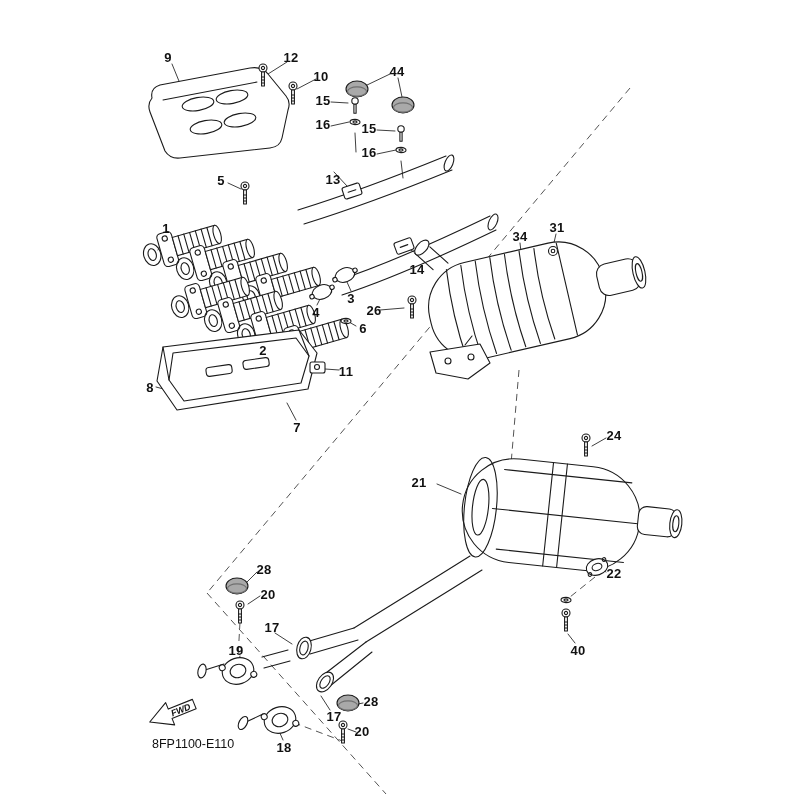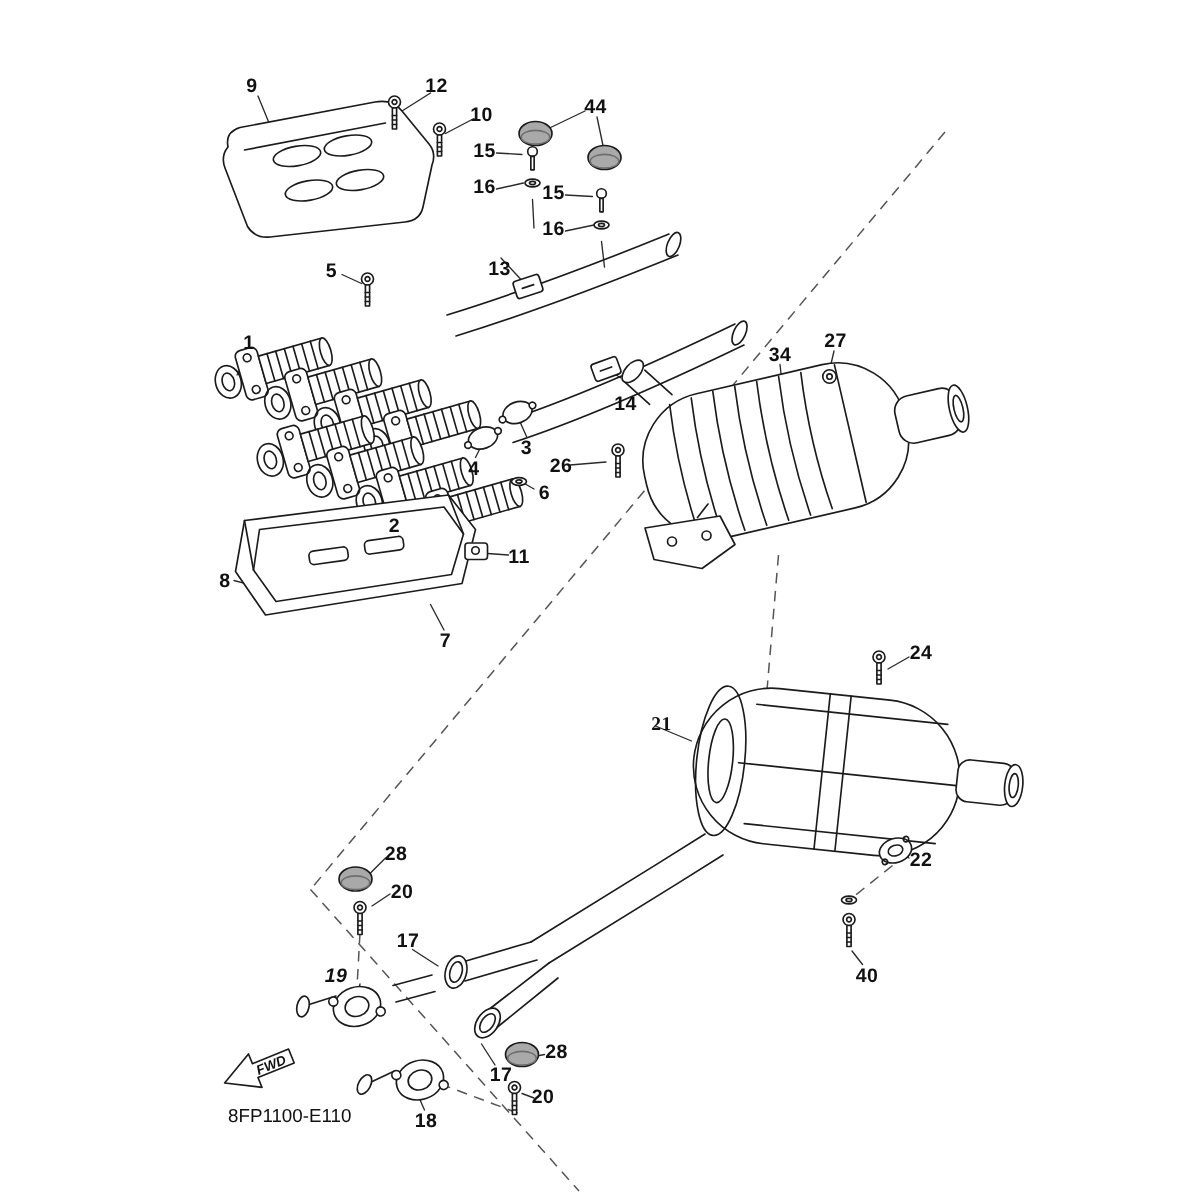--- a/index.html
+++ b/index.html
@@ -266,36 +266,36 @@
       <span class="callout" style="left: 321px; top: 76px;">10</span>
       <span class="callout" style="left: 397px; top: 71px;">44</span>
       <span class="callout" style="left: 323px; top: 100px;">15</span>
       <span class="callout" style="left: 323px; top: 124px;">16</span>
       <span class="callout" style="left: 369px; top: 128px;">15</span>
       <span class="callout" style="left: 369px; top: 152px;">16</span>
       <span class="callout" style="left: 333px; top: 166px; margin-top: 13px;">13</span>
       <span class="callout" style="left: 221px; top: 180px;">5</span>
       <span class="callout" style="left: 166px; top: 228px;">1</span>
       <span class="callout" style="left: 520px; top: 236px;">34</span>
-      <span class="callout" style="left: 557px; top: 227px;">27</span>
+      <span class="callout" style="left: 557px; top: 227px;">31</span>
       <span class="callout" style="left: 417px; top: 257px; margin-top: 12px;">14</span>
       <span class="callout" style="left: 351px; top: 298px;">3</span>
       <span class="callout" style="left: 316px; top: 312px;">4</span>
       <span class="callout" style="left: 374px; top: 310px;">26</span>
       <span class="callout" style="left: 363px; top: 328px;">6</span>
       <span class="callout" style="left: 263px; top: 350px;">2</span>
       <span class="callout" style="left: 346px; top: 371px;">11</span>
       <span class="callout" style="left: 150px; top: 387px;">8</span>
       <span class="callout" style="left: 297px; top: 427px;">7</span>
       <span class="callout" style="left: 614px; top: 435px;">24</span>
-      <span class="callout" style="left: 441px; top: 482px; font-family: Liberation Serif, serif;">21</span>
+      <span class="callout" style="left: 419px; top: 482px;">21</span>
       <span class="callout" style="left: 264px; top: 569px;">28</span>
       <span class="callout" style="left: 268px; top: 594px;">20</span>
       <span class="callout" style="left: 614px; top: 573px;">22</span>
       <span class="callout" style="left: 272px; top: 627px;">17</span>
-      <span class="callout" style="left: 224px; top: 650px; font-style: italic;">19</span>
+      <span class="callout" style="left: 236px; top: 650px;">19</span>
       <span class="callout" style="left: 578px; top: 650px;">40</span>
       <span class="callout" style="left: 371px; top: 701px;">28</span>
       <span class="callout" style="left: 334px; top: 716px;">17</span>
       <span class="callout" style="left: 362px; top: 731px;">20</span>
       <span class="callout" style="left: 284px; top: 747px;">18</span>
     </div>
 </div>
 
 </body></html>

